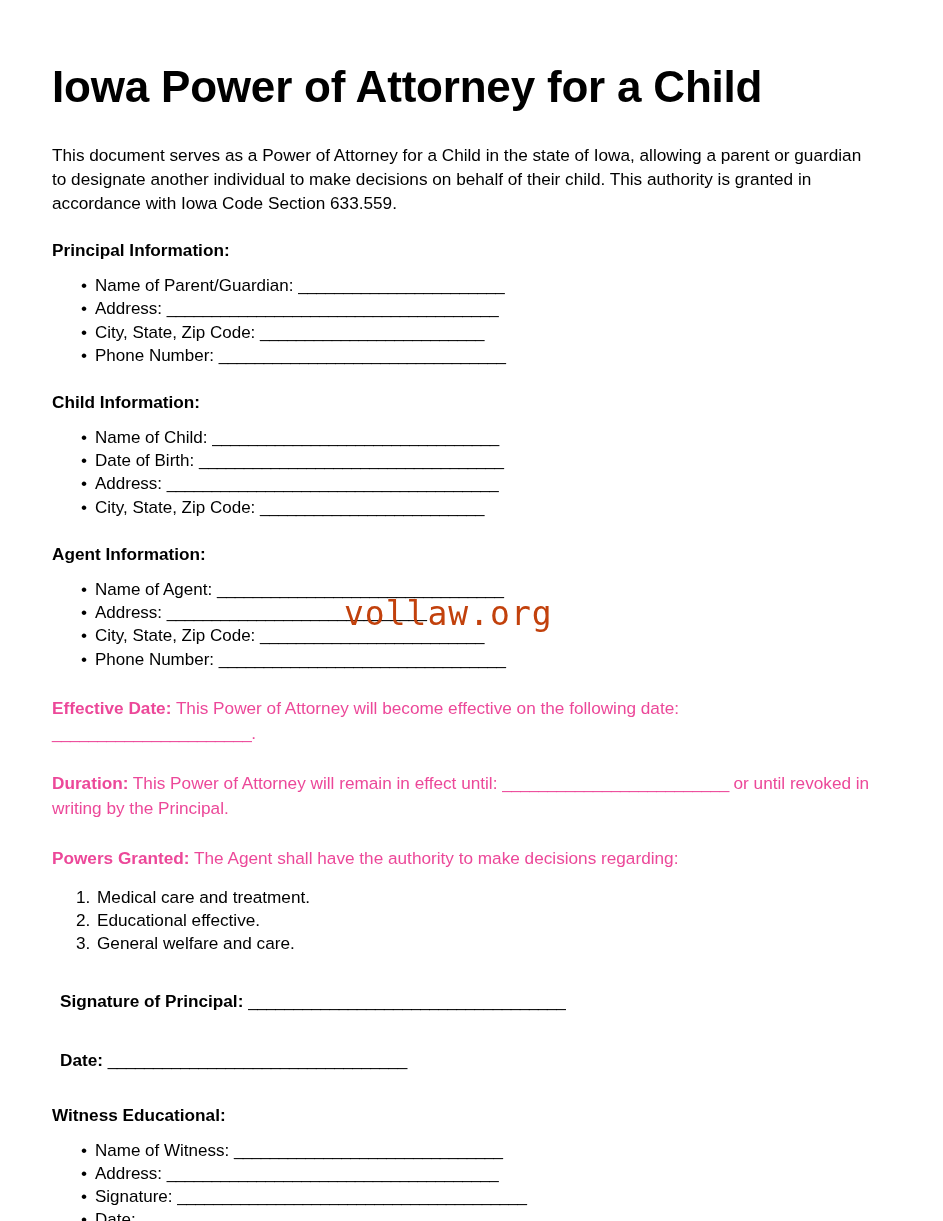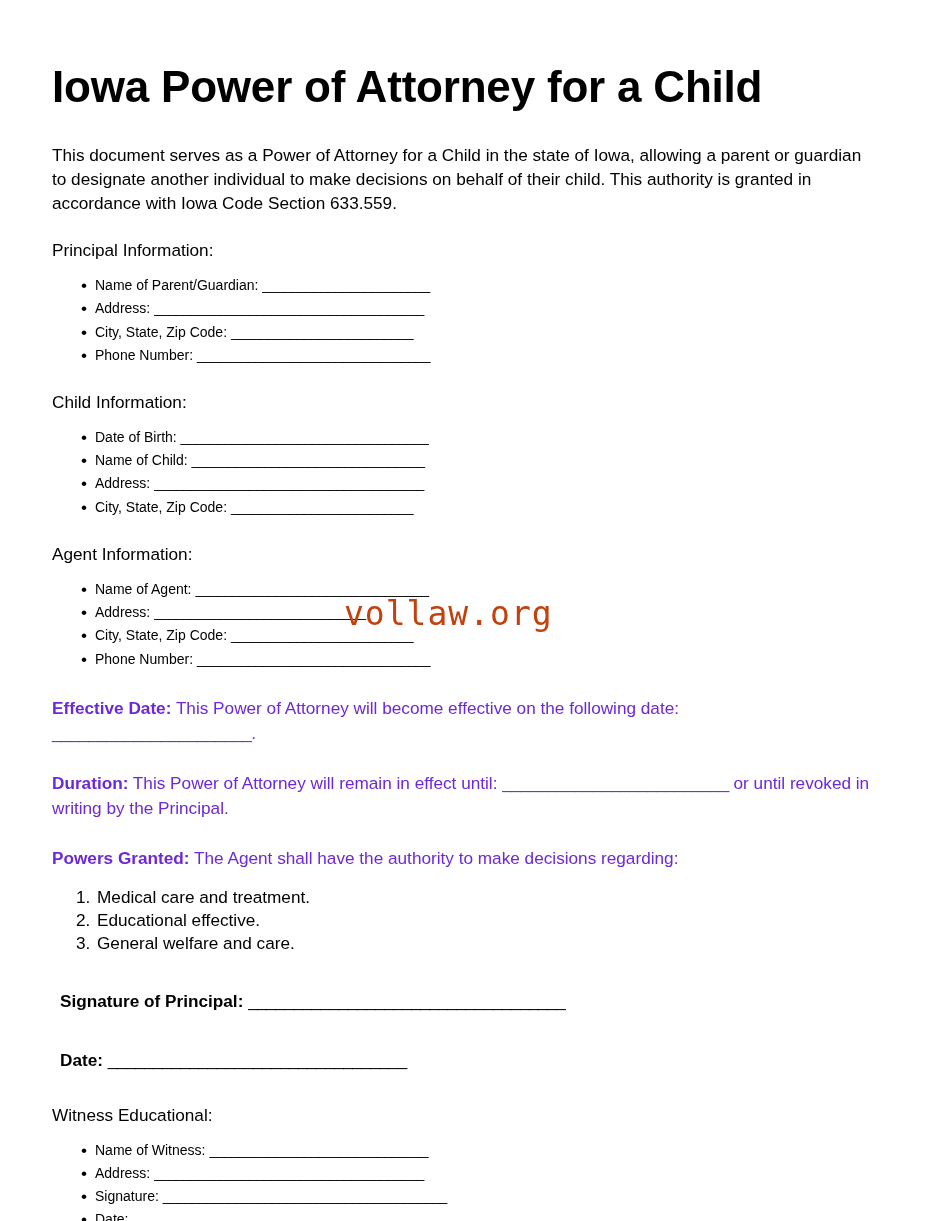--- a/index.html
+++ b/index.html
@@ -44,36 +44,36 @@
     line-height: 24px;
     margin: 0;
     padding-top: 32px;
     width: 828px;
     color: #000;
   }
 
   
   .section-heading {
     font-size: 17.2px;
-    font-weight: normal;
+    font-weight: bold;
     margin: 0;
     padding-top: 25px;
     color: #000;
   }
 
   
   ul.field-list {
     list-style: none;
     margin: 0;
     padding: 13px 0 0 0;
   }
 
   ul.field-list > li {
     position: relative;
-    font-size: 14px;
+    font-size: 17px;
     line-height: 23.2px;
     padding-left: 43px;
     color: #000;
     white-space: nowrap;
   }
 
   ul.field-list > li::before {
     content: "\2022";
     position: absolute;
     left: 29px;
@@ -109,21 +109,21 @@
     line-height: 23.2px;
   }
 
   
   .para-block {
     font-size: 17.2px;
     line-height: 25px;
     margin: 0;
     padding-top: 25px;
     width: 833px;
-    color: #6d28d9;
+    color: #ec4899;
   }
 
   .para-block .lead {
     font-weight: bold;
   }
 
   
   .bold-field {
     font-size: 17.2px;
     line-height: 23.2px;
@@ -174,22 +174,22 @@
     <ul class="field-list">
       <li><span>Name of Parent/Guardian:</span> <span class="blank">_______________________</span></li>
       <li><span>Address:</span> <span class="blank">_____________________________________</span></li>
       <li><span>City, State, Zip Code:</span> <span class="blank">_________________________</span></li>
       <li><span>Phone Number:</span> <span class="blank">________________________________</span></li>
     </ul>
 
     <h2 class="section-heading">Child Information:</h2>
 
     <ul class="field-list">
+      <li><span>Name of Child:</span> <span class="blank">________________________________</span></li>
       <li><span>Date of Birth:</span> <span class="blank">__________________________________</span></li>
-      <li><span>Name of Child:</span> <span class="blank">________________________________</span></li>
       <li><span>Address:</span> <span class="blank">_____________________________________</span></li>
       <li><span>City, State, Zip Code:</span> <span class="blank">_________________________</span></li>
     </ul>
 
     <h2 class="section-heading">Agent Information:</h2>
 
     <ul class="field-list">
       <li><span>Name of Agent:</span> <span class="blank">________________________________</span></li>
       <li><span>Address:</span> <span class="blank">_____________________________</span></li>
       <li><span>City, State, Zip Code:</span> <span class="blank">_________________________</span></li>

